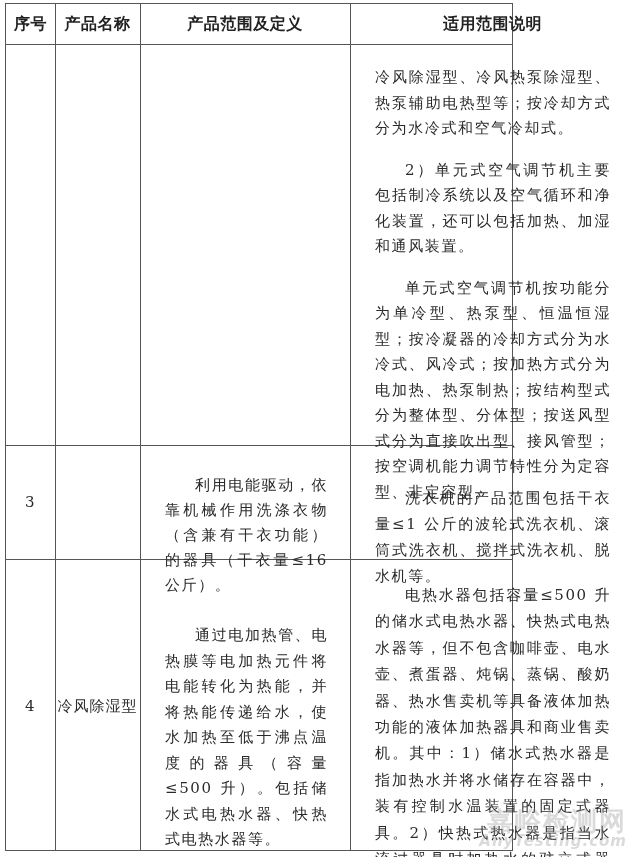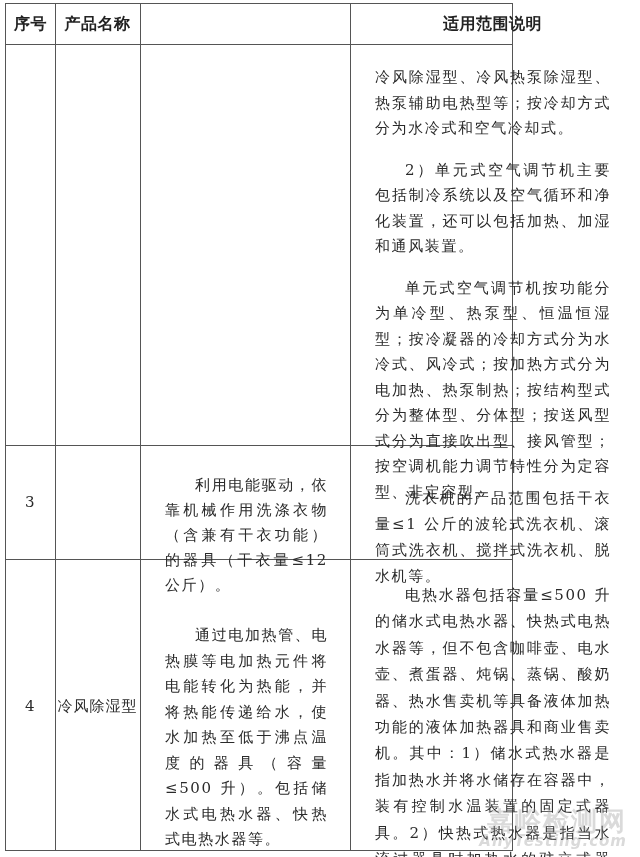--- a/index.html
+++ b/index.html
@@ -101,34 +101,35 @@
   <div class="vline" style="left:49px"></div>
   <div class="vline" style="left:134px"></div>
   <div class="vline" style="left:344px"></div>
 
   <div class="hline" style="top:40px"></div>
   <div class="hline" style="top:441px"></div>
   <div class="hline" style="top:555px"></div>
 
   <div class="hdr" style="left:0;width:49px">序号</div>
   <div class="hdr" style="left:49px;width:85px">产品名称</div>
+  <div class="hdr" style="left:134px;width:210px">产品范围及定义</div>
   <div class="hdr" style="left:344px;width:285px">适用范围说明</div>
 
   <div class="cell" style="left:0;top:41px;width:49px;height:400px"></div>
   <div class="cell" style="left:49px;top:41px;width:85px;height:400px"></div>
   <div class="cell" style="left:134px;top:41px;width:210px;height:400px"></div>
   <div class="cell" style="left:344px;top:45px;width:285px;height:396px;padding:0 8px 0 9px">
     <p style="line-height:25.5px">冷风除湿型、冷风热泵除湿型、热泵辅助电热型等；按冷却方式分为水冷式和空气冷却式。</p>
     <p class="indent" style="line-height:25.5px">2）单元式空气调节机主要包括制冷系统以及空气循环和净化装置，还可以包括加热、加湿和通风装置。</p>
     <p class="indent" style="line-height:25.5px">单元式空气调节机按功能分为单冷型、热泵型、恒温恒湿型；按冷凝器的冷却方式分为水冷式、风冷式；按加热方式分为电加热、热泵制热；按结构型式分为整体型、分体型；按送风型式分为直接吹出型、接风管型；按空调机能力调节特性分为定容型、非定容型。</p>
   </div>
 
   <div class="cell center" style="left:0;top:442px;width:49px;height:113px">3</div>
   <div class="cell" style="left:134px;top:453px;width:210px;height:100px;padding:0 6px 0 9px">
-    <p class="indent">利用电能驱动，依靠机械作用洗涤衣物（含兼有干衣功能）的器具（干衣量≤12 公斤）。</p>
+    <p class="indent">利用电能驱动，依靠机械作用洗涤衣物（含兼有干衣功能）的器具（干衣量≤16 公斤）。</p>
   </div>
   <div class="cell" style="left:344px;top:465px;width:285px;height:88px;padding:0 8px 0 9px">
     <p class="indent" style="line-height:26px">洗衣机的产品范围包括干衣量≤1 公斤的波轮式洗衣机、滚筒式洗衣机、搅拌式洗衣机、脱水机等。</p>
   </div>
 
   <div class="cell center" style="left:0;top:556px;width:49px;height:292px">4</div>
   <div class="cell center" style="left:49px;top:556px;width:85px;height:292px;letter-spacing:1px">冷风除湿型</div>
   <div class="cell" style="left:134px;top:603px;width:210px;height:200px;padding:0 6px 0 9px">
     <p class="indent" style="line-height:25.5px">通过电加热管、电热膜等电加热元件将电能转化为热能，并将热能传递给水，使水加热至低于沸点温度的器具（容量≤500 升）。包括储水式电热水器、快热式电热水器等。</p>
   </div>

